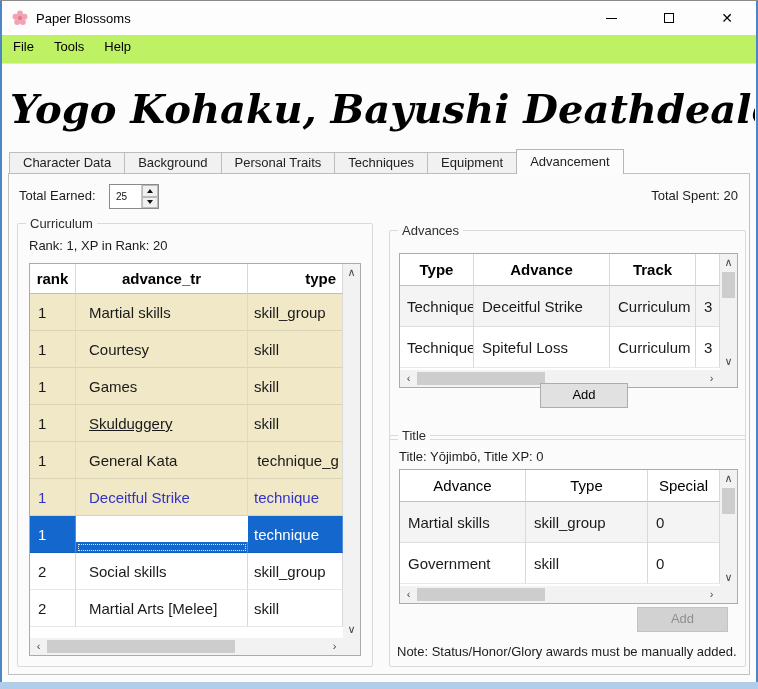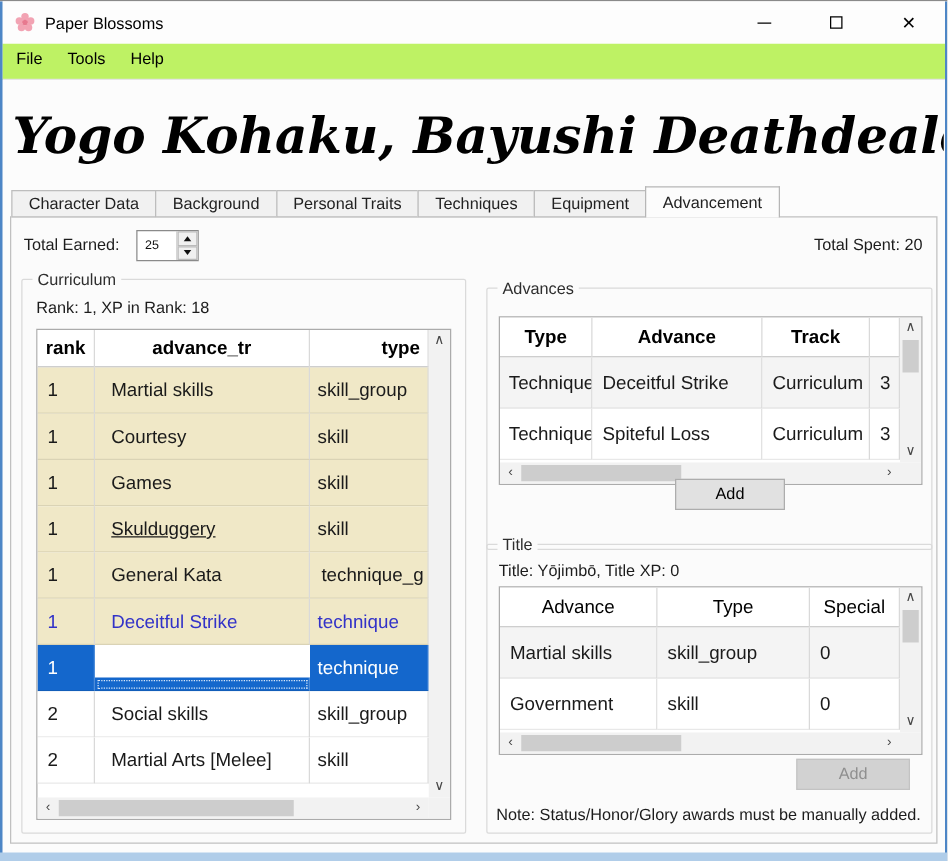--- a/index.html
+++ b/index.html
@@ -152,21 +152,21 @@
           </span>
         <span class="spin-b">
             <span class="arrow-dn"></span>
           </span>
       </span>
     </div>
     <span class="lbl" style="right:11px; top:14px;">Total Spent: 20</span>
 
     <div class="groupbox" style="left:8px; top:49px; width:356px; height:444px;">
       <span class="group-label">Curriculum</span>
-      <span class="lbl" style="left:11px; top:14px;">Rank: 1, XP in Rank: 18</span>
+      <span class="lbl" style="left:11px; top:14px;">Rank: 1, XP in Rank: 20</span>
       <div class="tablebox" style="left:11px; top:39px; width:332px; height:393px;" id="tbl-curriculum">
           <div class="thead" style="height: 30px;">
             <div class="th" style="width: 46px; line-height: 30px; font-weight: bold; text-align: center; padding-right: 0px;">rank</div>
             <div class="th" style="width: 172px; line-height: 30px; font-weight: bold; text-align: center; padding-right: 0px;">advance_tr</div>
             <div class="th" style="width: 95px; line-height: 30px; font-weight: bold; text-align: right; padding-right: 6px;">type</div>
           </div>
           <div class="trow row-parchment" style="top: 30px; height: 37px;">
             <div class="td" style="width: 46px; line-height: 37px; padding-left: 8px;">1</div>
             <div class="td" style="width: 172px; line-height: 37px; padding-left: 13px;">Martial skills</div>
             <div class="td" style="width: 95px; line-height: 37px; padding-left: 6px;">skill_group</div>

